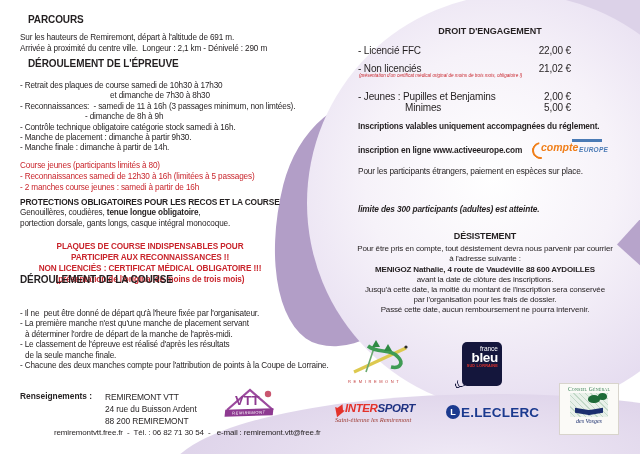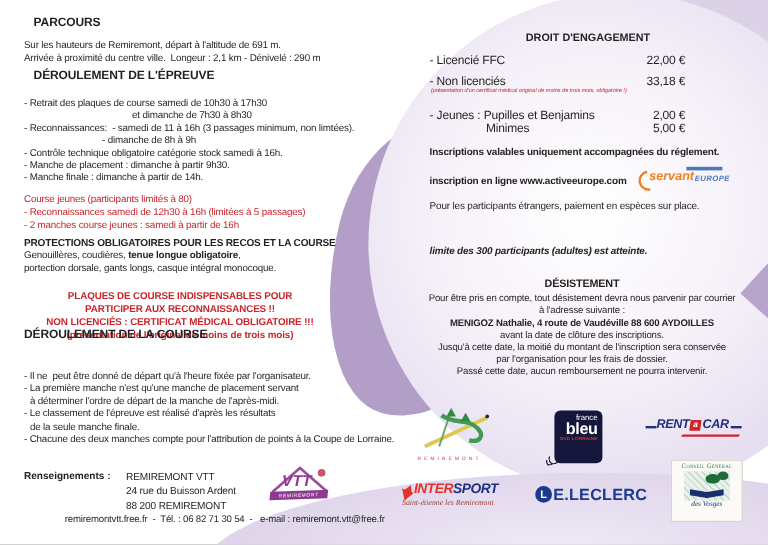--- a/index.html
+++ b/index.html
@@ -57,21 +57,21 @@
   
   .active-logo{left:532px;top:139px;width:72px;height:24px;}
   .active-swoosh{position:absolute;left:0;top:3px;width:13px;height:13px;border:2.5px solid transparent;
       border-left-color:#f07f1a;border-bottom-color:#f07f1a;border-radius:50%;transform:rotate(35deg);}
   .active-word{position:absolute;left:9px;top:2px;font-size:10.5px;font-weight:bold;font-style:italic;color:#f07f1a;}
   .active-europe{position:absolute;left:47px;top:7px;font-size:6.5px;font-weight:bold;font-style:italic;
       color:#4a7ab5;letter-spacing:.3px;}
   .active-strip{position:absolute;left:40px;top:0;width:30px;height:3px;background:#4a7ab5;}
 
   .vtt-logo{left:222px;top:386px;width:54px;height:36px;}
-  .vtt-text{position:absolute;left:13px;top:7px;font-size:13px;font-weight:bold;font-style:italic;color:#8e3a91;}
+  .vtt-text{position:absolute;left:13px;top:7px;font-size:13px;font-weight:bold;color:#8e3a91;}
   .vtt-banner{position:absolute;left:3px;top:23px;width:48px;height:7px;background:#8e3a91;
       transform:skew(-8deg) rotate(-2deg);color:#fff;font-size:4px;text-align:center;line-height:7px;letter-spacing:.6px;}
 
   .rmt-logo{left:346px;top:338px;width:80px;height:50px;}
   .rmt-caption{position:absolute;left:2px;top:41px;font-size:4px;color:#c23a3a;letter-spacing:2.6px;white-space:nowrap;}
 
   .fb-logo{left:462px;top:342px;width:40px;height:44px;background:#14163c;border-radius:5px;
       color:#fff;text-align:right;padding:3px 4px 0 0;box-sizing:border-box;}
   .fb-france{font-size:6.5px;line-height:7px;}
   .fb-bleu{font-size:13.5px;font-weight:bold;line-height:12px;letter-spacing:-0.3px;}
@@ -175,39 +175,39 @@
   </div>
 
   <div class="abs fees-title">DROIT D'ENGAGEMENT</div>
 
   <div class="fee-row" style="top:45px;">
     <span>- Licencié FFC</span>
     <span>22,00 €</span>
   </div>
   <div class="fee-row" style="top:63px;">
     <span>- Non licenciés</span>
-    <span>33,18 €</span>
+    <span>21,02 €</span>
   </div>
   <div class="abs fee-note nw">(présentation d'un certificat médical original de moins de trois mois, obligatoire !)</div>
   <div class="fee-row" style="top:91px;">
     <span>- Jeunes : Pupilles et Benjamins</span>
     <span>2,00 €</span>
   </div>
   <div class="fee-row" style="top:102px;">
     <span class="fee-indent">Minimes</span>
     <span>5,00 €</span>
   </div>
 
   <div class="abs insc b nw" style="left:358px;top:121px;">Inscriptions valables uniquement accompagnées du réglement.</div>
   <div class="abs insc b nw" style="left:358px;top:145px;">inscription en ligne www.activeeurope.com</div>
 
   <div class="abs active-logo">
     <div class="active-strip"></div>
     <div class="active-swoosh"></div>
-    <span class="active-word">servant</span>
+    <span class="active-word">compte</span>
     <span class="active-europe">EUROPE</span>
   </div>
 
   <div class="abs insc nw" style="left:358px;top:166px;">Pour les participants étrangers, paiement en espèces sur place.</div>
 
   <div class="abs closing nw">
     <div>limite des 300 participants (adultes) est atteinte.</div>
   </div>
 
   <div class="abs desist">
@@ -240,30 +240,20 @@
   <div class="abs fb-logo">
     <div class="fb-france">france</div>
     <div class="fb-bleu">bleu</div>
     <div class="fb-sub">SUD LORRAINE</div>
   </div>
   <div class="fb-waves">
       <span class="fb-w1"></span>
       <span class="fb-w2"></span>
     </div>
 
-  <div class="abs rac-logo">
-    <div class="rac-lineL"></div>
-    <div class="rac-text">
-      <span>RENT</span>
-      <span class="rac-a">a</span>
-      <span>CAR</span>
-    </div>
-    <div class="rac-lineR"></div>
-    <div class="rac-bar"></div>
-  </div>
 
   <div class="abs cg-logo">
     <div class="cg-title">Conseil Général</div>
     <div class="cg-art">
       <span class="cg-tree cg-t1"></span>
         <span class="cg-tree cg-t2"></span>
       <span class="cg-book">
           <span class="cg-b1"></span>
           <span class="cg-b2"></span>
         </span>

